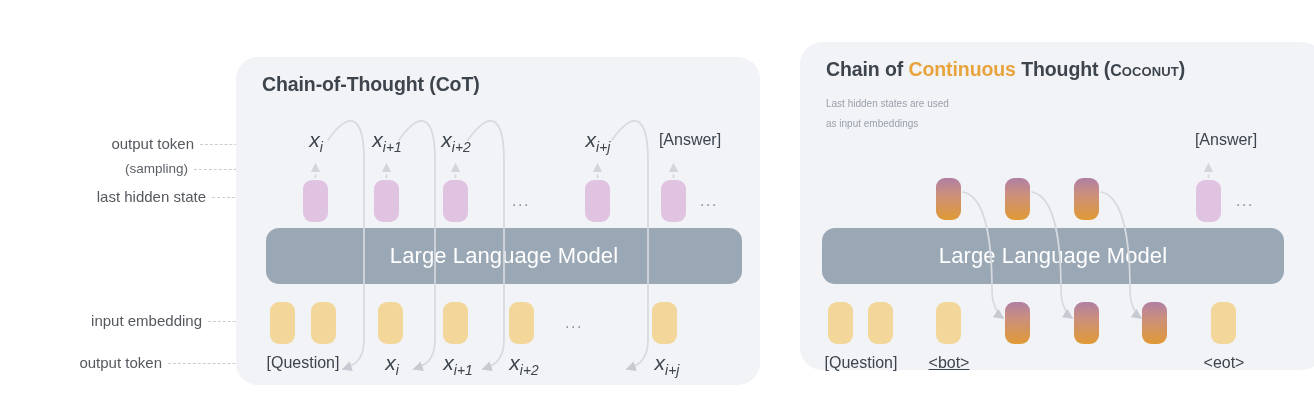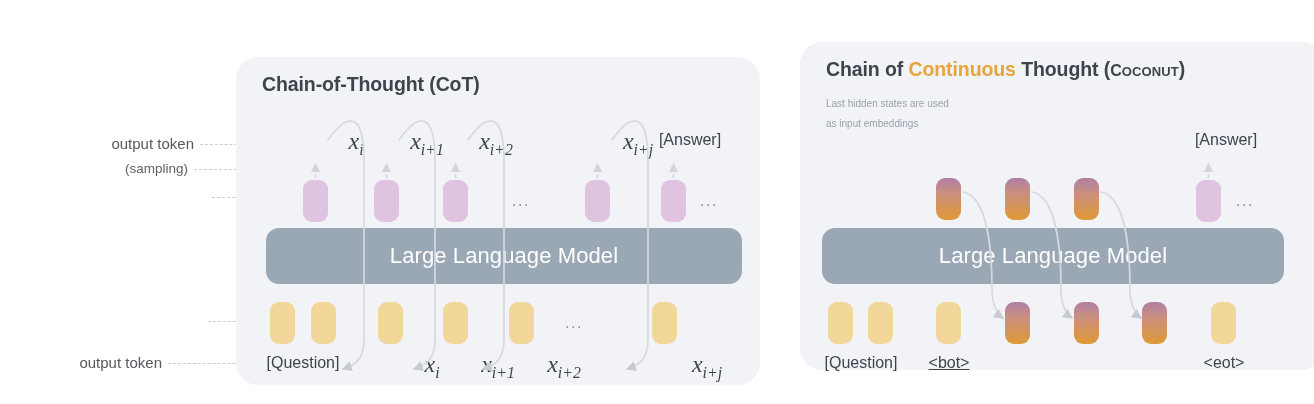--- a/index.html
+++ b/index.html
@@ -81,24 +81,23 @@
 
   
   .tok{
     position:absolute;
     font-size:16px;
     color:#3d444c;
     white-space:nowrap;
     transform:translateX(-50%);
   }
   .tok.math{
-    font-family:Liberation Serif, serif;
+    font-family:Liberation Sans, sans-serif;
     font-style:italic;
-    font-size:24px;
-    margin-left:40px;
+    font-size:21px;
   }
   .tok.math sub{ font-size:0.66em; font-style:italic; }
   .ellipsis{
     position:absolute;
     font-size:16px;
     color:#8c9198;
     letter-spacing:1.5px;
     transform:translateX(-50%);
   }
 
@@ -111,20 +110,22 @@
 <div id="stage">
 
   <div class="leader" style="left:200px; top:144px; width:116px;"></div>
   <div class="leader" style="left:194px; top:169px; width:122px;"></div>
   <div class="leader" style="left:212px; top:197px; width:104px;"></div>
   <div class="leader" style="left:208px; top:321px; width:82px;"></div>
   <div class="leader" style="left:168px; top:363px; width:122px;"></div>
 
   <div class="row-label" style="left:20px; top:135px; width:174px;">output token</div>
   <div class="row-label italic" style="left:20px; top:161px; width:168px;">(sampling)</div>
+  <div class="row-label" style="left:20px; top:188px; width:186px;">last hidden state</div>
+  <div class="row-label" style="left:20px; top:312px; width:182px;">input embedding</div>
   <div class="row-label" style="left:20px; top:354px; width:142px;">output token</div>
 
   <div class="panel" id="panel-cot">
     <div class="panel-title">Chain-of-Thought (CoT)</div>
   </div>
 
   <div class="llm" id="llm-cot">
     <span>Large Language Model</span>
   </div>
 

